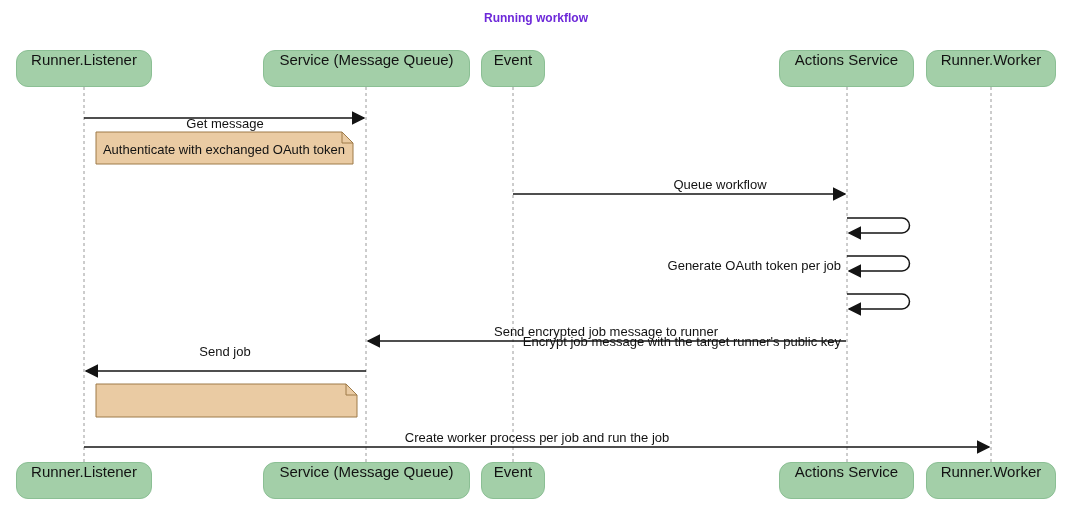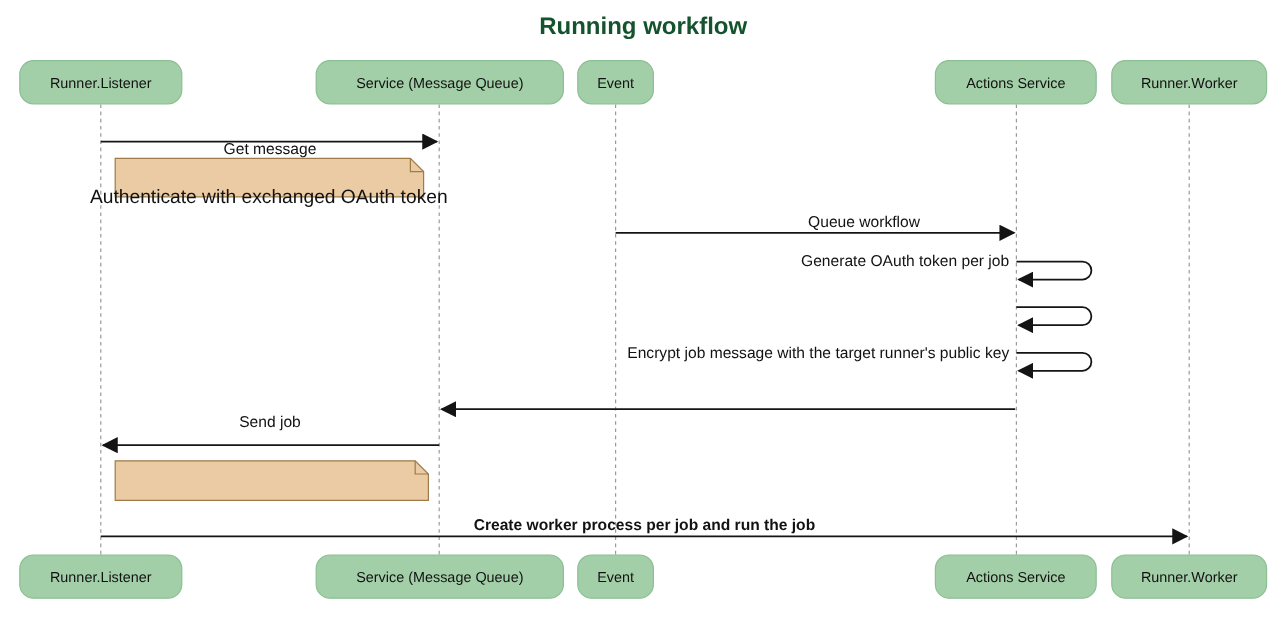--- a/index.html
+++ b/index.html
@@ -2,39 +2,38 @@
 <html><head>
 <meta charset="utf-8">
 <style>
   html,body { margin:0; padding:0; background:#ffffff; }
   .stage {
     position:relative; width:1072px; height:523px; background:#ffffff;
     font-family:"Liberation Sans", sans-serif; overflow:hidden;
   }
   .diagram-title {
     position:absolute; top:11px; left:0; right:0; text-align:center;
-    font-size:20px; font-weight:bold; color:#14532d;
+    font-size:12px; font-weight:bold; color:#6d28d9;
   }
   .layer { position:absolute; left:0; top:0; }
   .actor {
     position:absolute; height:37px; box-sizing:border-box;
     border-radius:12px; border:1px solid #8bbf94;
-    display:flex; align-items:center; justify-content:center;
-    font-size:12px; color:#121212; white-space:nowrap;
+    display:flex; align-items:flex-start; justify-content:center;
+    font-size:15px; color:#121212; white-space:nowrap;
   }
   .msg {
     position:absolute; font-size:13px; color:#121212; white-space:nowrap;
     line-height:16px; height:16px;
   }
   .msg.center { transform:translateX(-50%); }
-  .msg.rightalign { transform:none; text-align:right; }
+  .msg.rightalign { transform:none; text-align:right;margin-top:48px; }
   .notelabel {
-    position:absolute; font-size:16px; color:#121212; white-space:nowrap;
+    position:absolute; font-size:13px; color:#121212; white-space:nowrap;
     transform:translate(-50%,-50%);
-    margin-top:16px;
   }
 </style>
 </head>
 <body>
 
 <div class="stage">
 
   <svg class="layer" width="1072" height="523" viewBox="0 0 1072 523">
     <defs>
       <marker id="ah" viewBox="0 0 10 10" refX="9" refY="5" markerWidth="9" markerHeight="9" orient="auto-start-reverse">
@@ -100,18 +99,19 @@
       <span>Actions Service</span>
     </div>
   <div class="actor" style="left: 926px; top: 462px; width: 130px; background-color: rgb(163, 207, 168); border-color: rgb(139, 191, 148);">
       <span>Runner.Worker</span>
     </div>
 
   <div class="msg center" style="left:225px; top:116px;">Get message</div>
   <div class="msg center" style="left:680px; top:177px;margin-left:40px;">Queue workflow</div>
   <div class="msg rightalign" style="right:231px; top:210px;">Generate OAuth token per job</div>
   <div class="msg rightalign" style="right:231px; top:286px;">Encrypt job message with the target runner's public key</div>
+  <div class="msg center" style="left:606px; top:324px;">Send encrypted job message to runner</div>
   <div class="msg center" style="left:225px; top:344px;">Send job</div>
-  <div class="msg center" style="left:537px; top:430px;font-weight:bold;">Create worker process per job and run the job</div>
+  <div class="msg center" style="left:537px; top:430px;">Create worker process per job and run the job</div>
 
   <div class="notelabel" style="left:224px; top:149px;">Authenticate with exchanged OAuth token</div>
 
 </div>
 
 </body></html>

